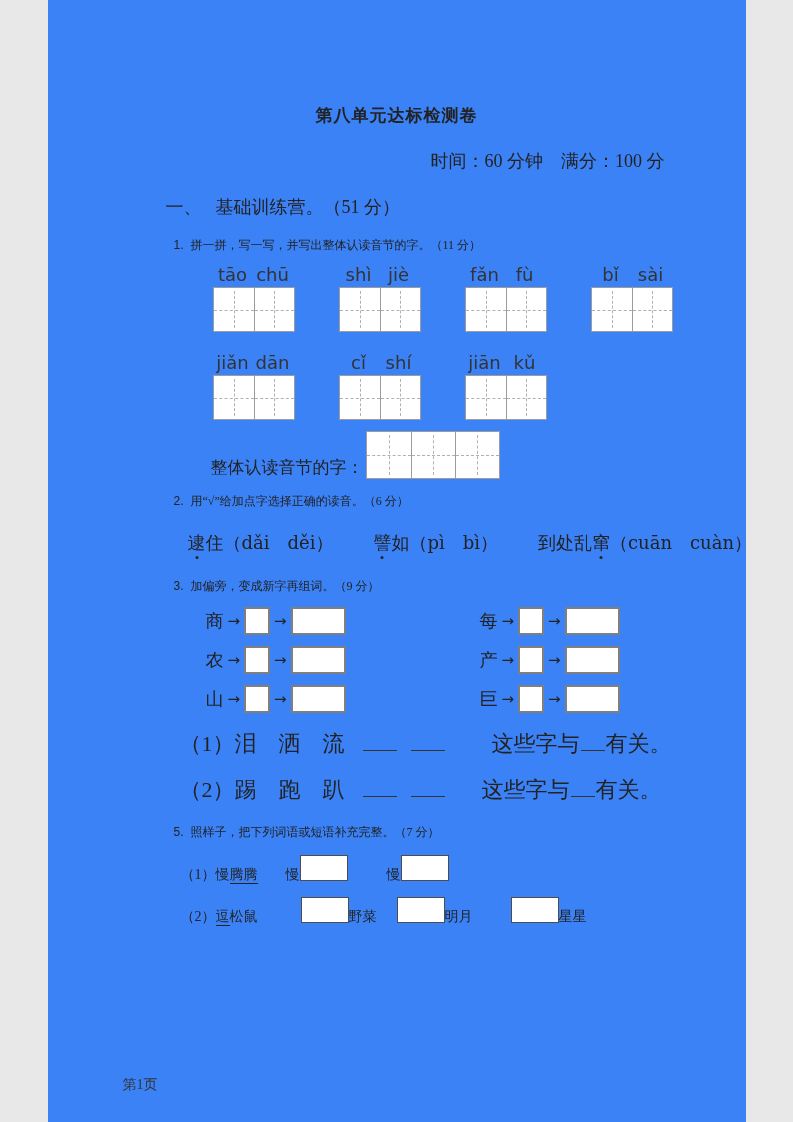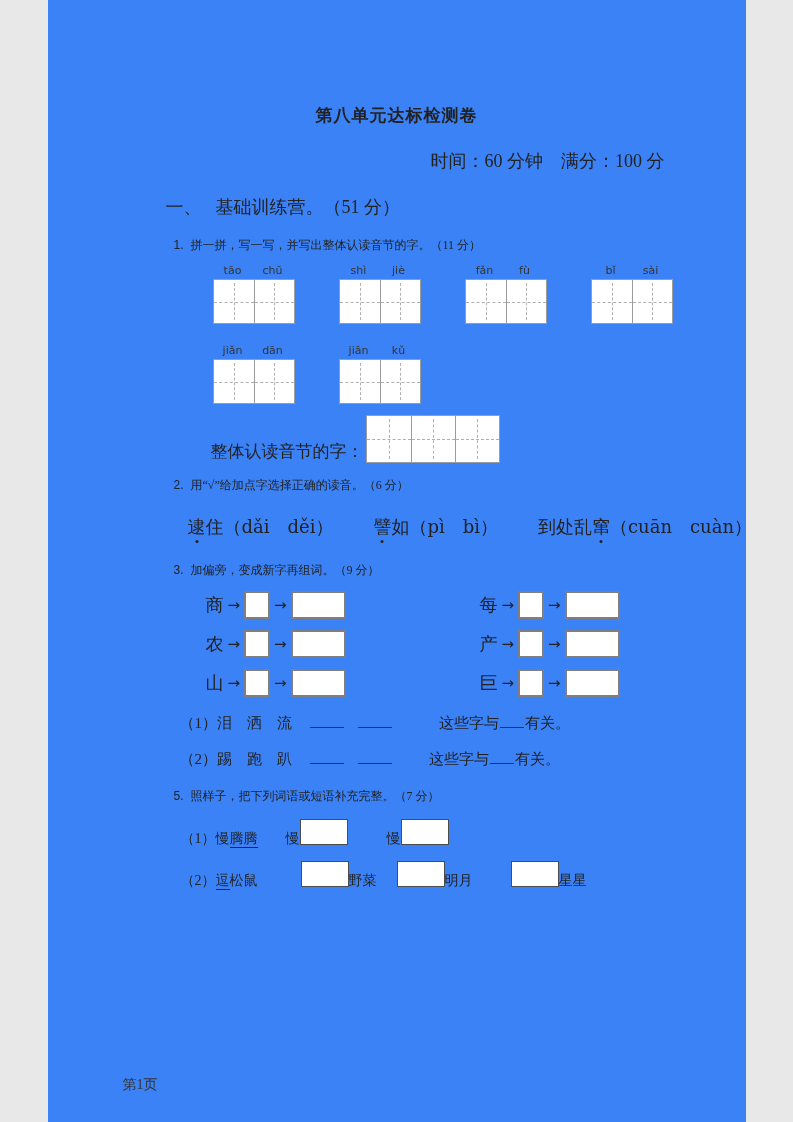--- a/index.html
+++ b/index.html
@@ -19,21 +19,21 @@
   .q-prompt { margin-left:51px; font-size:12px; }
   .qnum { font-family:"Liberation Sans","DejaVu Sans",sans-serif; margin-right:7px; }
 
   
   .py-row { display:flex; gap:44px; margin-left:90px; }
   .py-row.r1 { margin-top:10px; }
   .py-row.r2 { margin-top:17px; }
   .py-labels { display:flex; }
   .py-syl { display:inline-block; width:40px; text-align:center;
             font-family:"DejaVu Sans","Liberation Sans",sans-serif;
-            font-size:11px; color:#333; }
+            font-size:18px; color:#333; }
   .py-box { display:inline-flex; border:1px solid #9c9c9c; margin-top:2px; background:#fff; }
   .pg-cell { width:40px; height:43px; position:relative; }
   .pg-cell + .pg-cell { border-left:1px solid #9c9c9c; }
   .pg-cell::before { content:""; position:absolute; top:3px; bottom:3px; left:50%; width:0;
                      border-left:1px dashed #b0b0b0; }
   .pg-cell::after  { content:""; position:absolute; left:0; right:0; top:50%; height:0;
                      border-top:1px dashed #b0b0b0; }
   .whole-line { margin-top:6px; margin-left:88px; display:flex; align-items:flex-end; }
   .whole-label { font-size:17px; margin-right:2px; }
   .pg-cell.big { width:44px; height:46px; }
@@ -52,21 +52,21 @@
   .q3-block { margin-top:23px; }
   .q3-row { display:flex; margin-left:83px; margin-top:12px; }
   .q3-row + .q3-row { margin-top:11px; }
   .q3-item { display:flex; align-items:center; font-size:18px; }
   .q3-item.left { width:274px; }
   .arrow { font-family:"DejaVu Sans",sans-serif; font-size:15px; color:#222; margin:0 4px; }
   .box-small { display:inline-block; width:26px; height:28px; border:2px solid #7f7f7f; background:#fff; }
   .box-large { display:inline-block; width:55px; height:28px; border:2px solid #7f7f7f; background:#fff; }
 
   
-  .q4-line { margin-left:57px; margin-top:16px; font-size:15px; white-space:nowrap; }
+  .q4-line { margin-left:57px; margin-top:16px; font-size:22px; white-space:nowrap; }
   .blank { display:inline-block; width:34px; height:15px; border-bottom:1.5px solid #333;
            margin:0 7px; vertical-align:baseline; }
   .blank.sm { width:24px; margin:0 1px; }
   .q4-tail { margin-left:40px; }
 
   
   .q5-line { margin-left:58px; font-size:14px; white-space:nowrap; }
   .q5-line.l1 { margin-top:14px; }
   .q5-line.l2 { margin-top:13px; }
   .ul { border-bottom:1px solid #222; padding-bottom:1px; }
@@ -146,20 +146,30 @@
           <span class="py-syl">jiǎn</span>
             <span class="py-syl">dān</span>
         </div>
         <div class="py-box">
           <div class="pg-cell"></div>
             <div class="pg-cell"></div>
         </div>
       </div>
       <div class="py-group">
         <div class="py-labels">
+          <span class="py-syl">cǐ</span>
+            <span class="py-syl">shí</span>
+        </div>
+        <div class="py-box">
+          <div class="pg-cell"></div>
+            <div class="pg-cell"></div>
+        </div>
+      </div>
+      <div class="py-group">
+        <div class="py-labels">
           <span class="py-syl">jiān</span>
             <span class="py-syl">kǔ</span>
         </div>
         <div class="py-box">
           <div class="pg-cell"></div>
             <div class="pg-cell"></div>
         </div>
       </div>
     </div>
 

